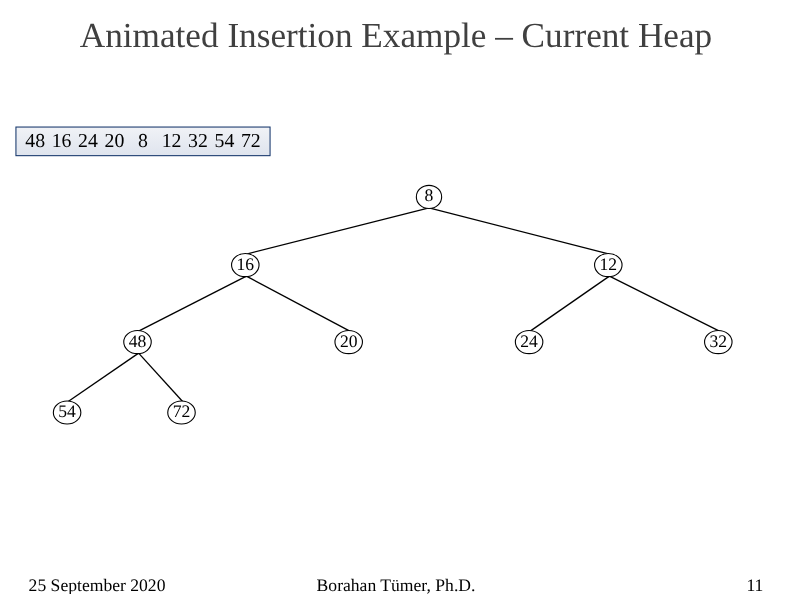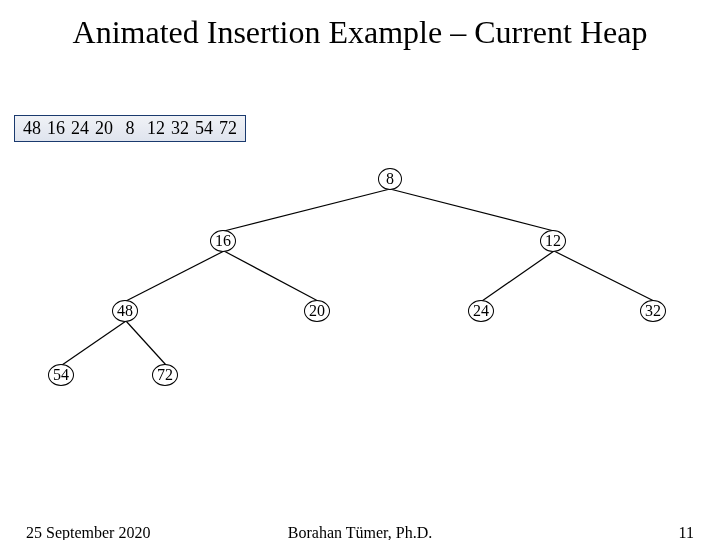--- a/index.html
+++ b/index.html
@@ -8,21 +8,21 @@
     width: 720px;
     height: 540px;
     background: #fff;
     font-family: "Times New Roman", Times, serif;
     position: relative;
     overflow: hidden;
   }
   .title {
     text-align: center;
     font-size: 32px;
-    color: #000000;
+    color: #404040;
     padding: 14px 40px 0 40px;
     line-height: 1.15;
   }
   .array-box {
     position: absolute;
     left: 14px;
     top: 115px;
     border: 1.5px solid #1a3a6e;
     background: linear-gradient(#f0f2f6, #dfe4ee);
     padding: 2px 6px;

